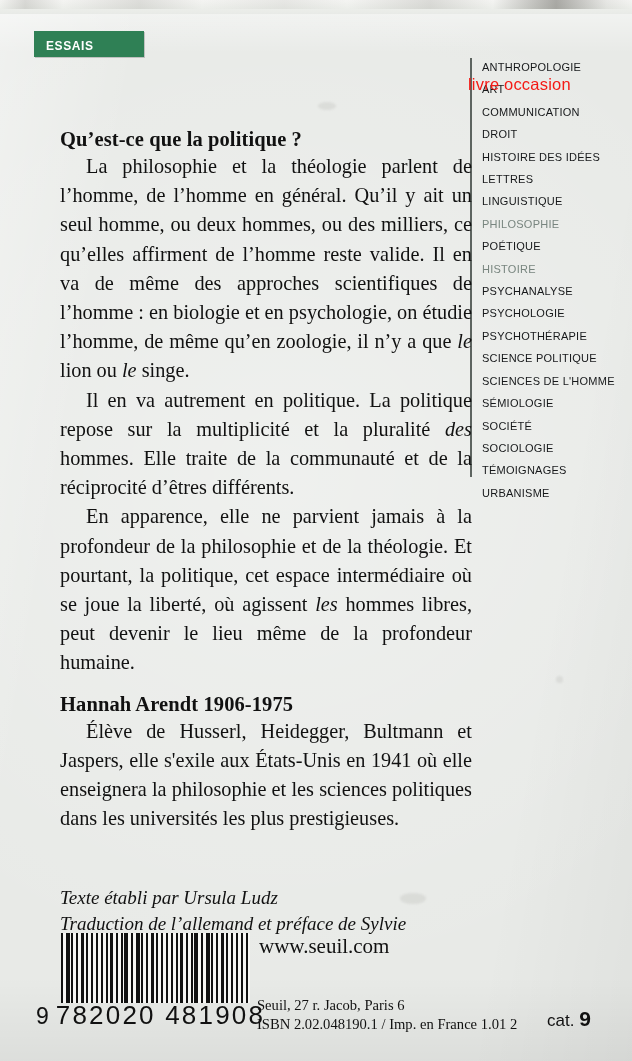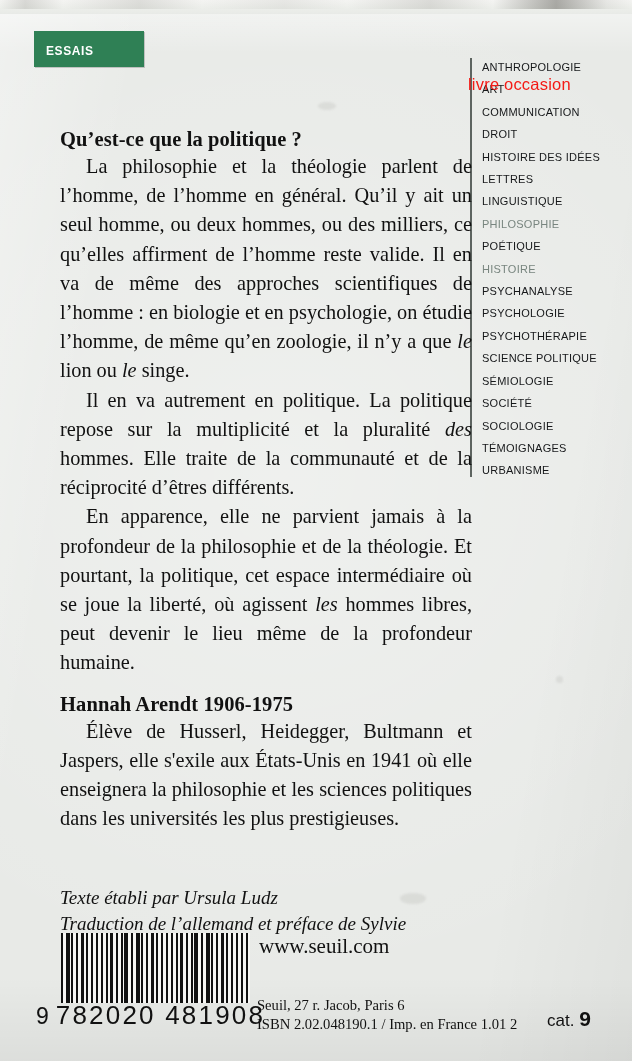--- a/index.html
+++ b/index.html
@@ -49,21 +49,21 @@
         rgba(120,118,112,0.00) 78%, rgba(80,78,72,0.45) 88%,
         rgba(120,118,112,0.10) 96%, rgba(120,118,112,0.00) 100%);
   }
 
   
   #essais-badge {
     position: absolute;
     left: 34px;
     top: 31px;
     width: 110px;
-    height: 36px;
+    height: 26px;
     background: #2f8055;
     box-shadow: 1px 1px 0 rgba(0,0,0,0.18);
     display: flex;
     align-items: center;
   }
   #essais-badge .label {
     color: #ffffff;
     font-family: "Liberation Sans", sans-serif;
     font-weight: bold;
     font-size: 17px;
@@ -272,20 +272,21 @@
         <li>HISTOIRE DES IDÉES</li>
         <li>LETTRES</li>
         <li>LINGUISTIQUE</li>
         <li class="muted">PHILOSOPHIE</li>
         <li>POÉTIQUE</li>
         <li class="muted">HISTOIRE</li>
         <li>PSYCHANALYSE</li>
         <li>PSYCHOLOGIE</li>
         <li>PSYCHOTHÉRAPIE</li>
         <li>SCIENCE POLITIQUE</li>
+        <li>SCIENCES DE L'HOMME</li>
         <li>SÉMIOLOGIE</li>
         <li>SOCIÉTÉ</li>
         <li>SOCIOLOGIE</li>
         <li>TÉMOIGNAGES</li>
         <li>URBANISME</li>
       </ul>
   </div>
 
   <div id="occasion-stamp" style="color: rgb(244, 26, 21);">livre occasion</div>
 

